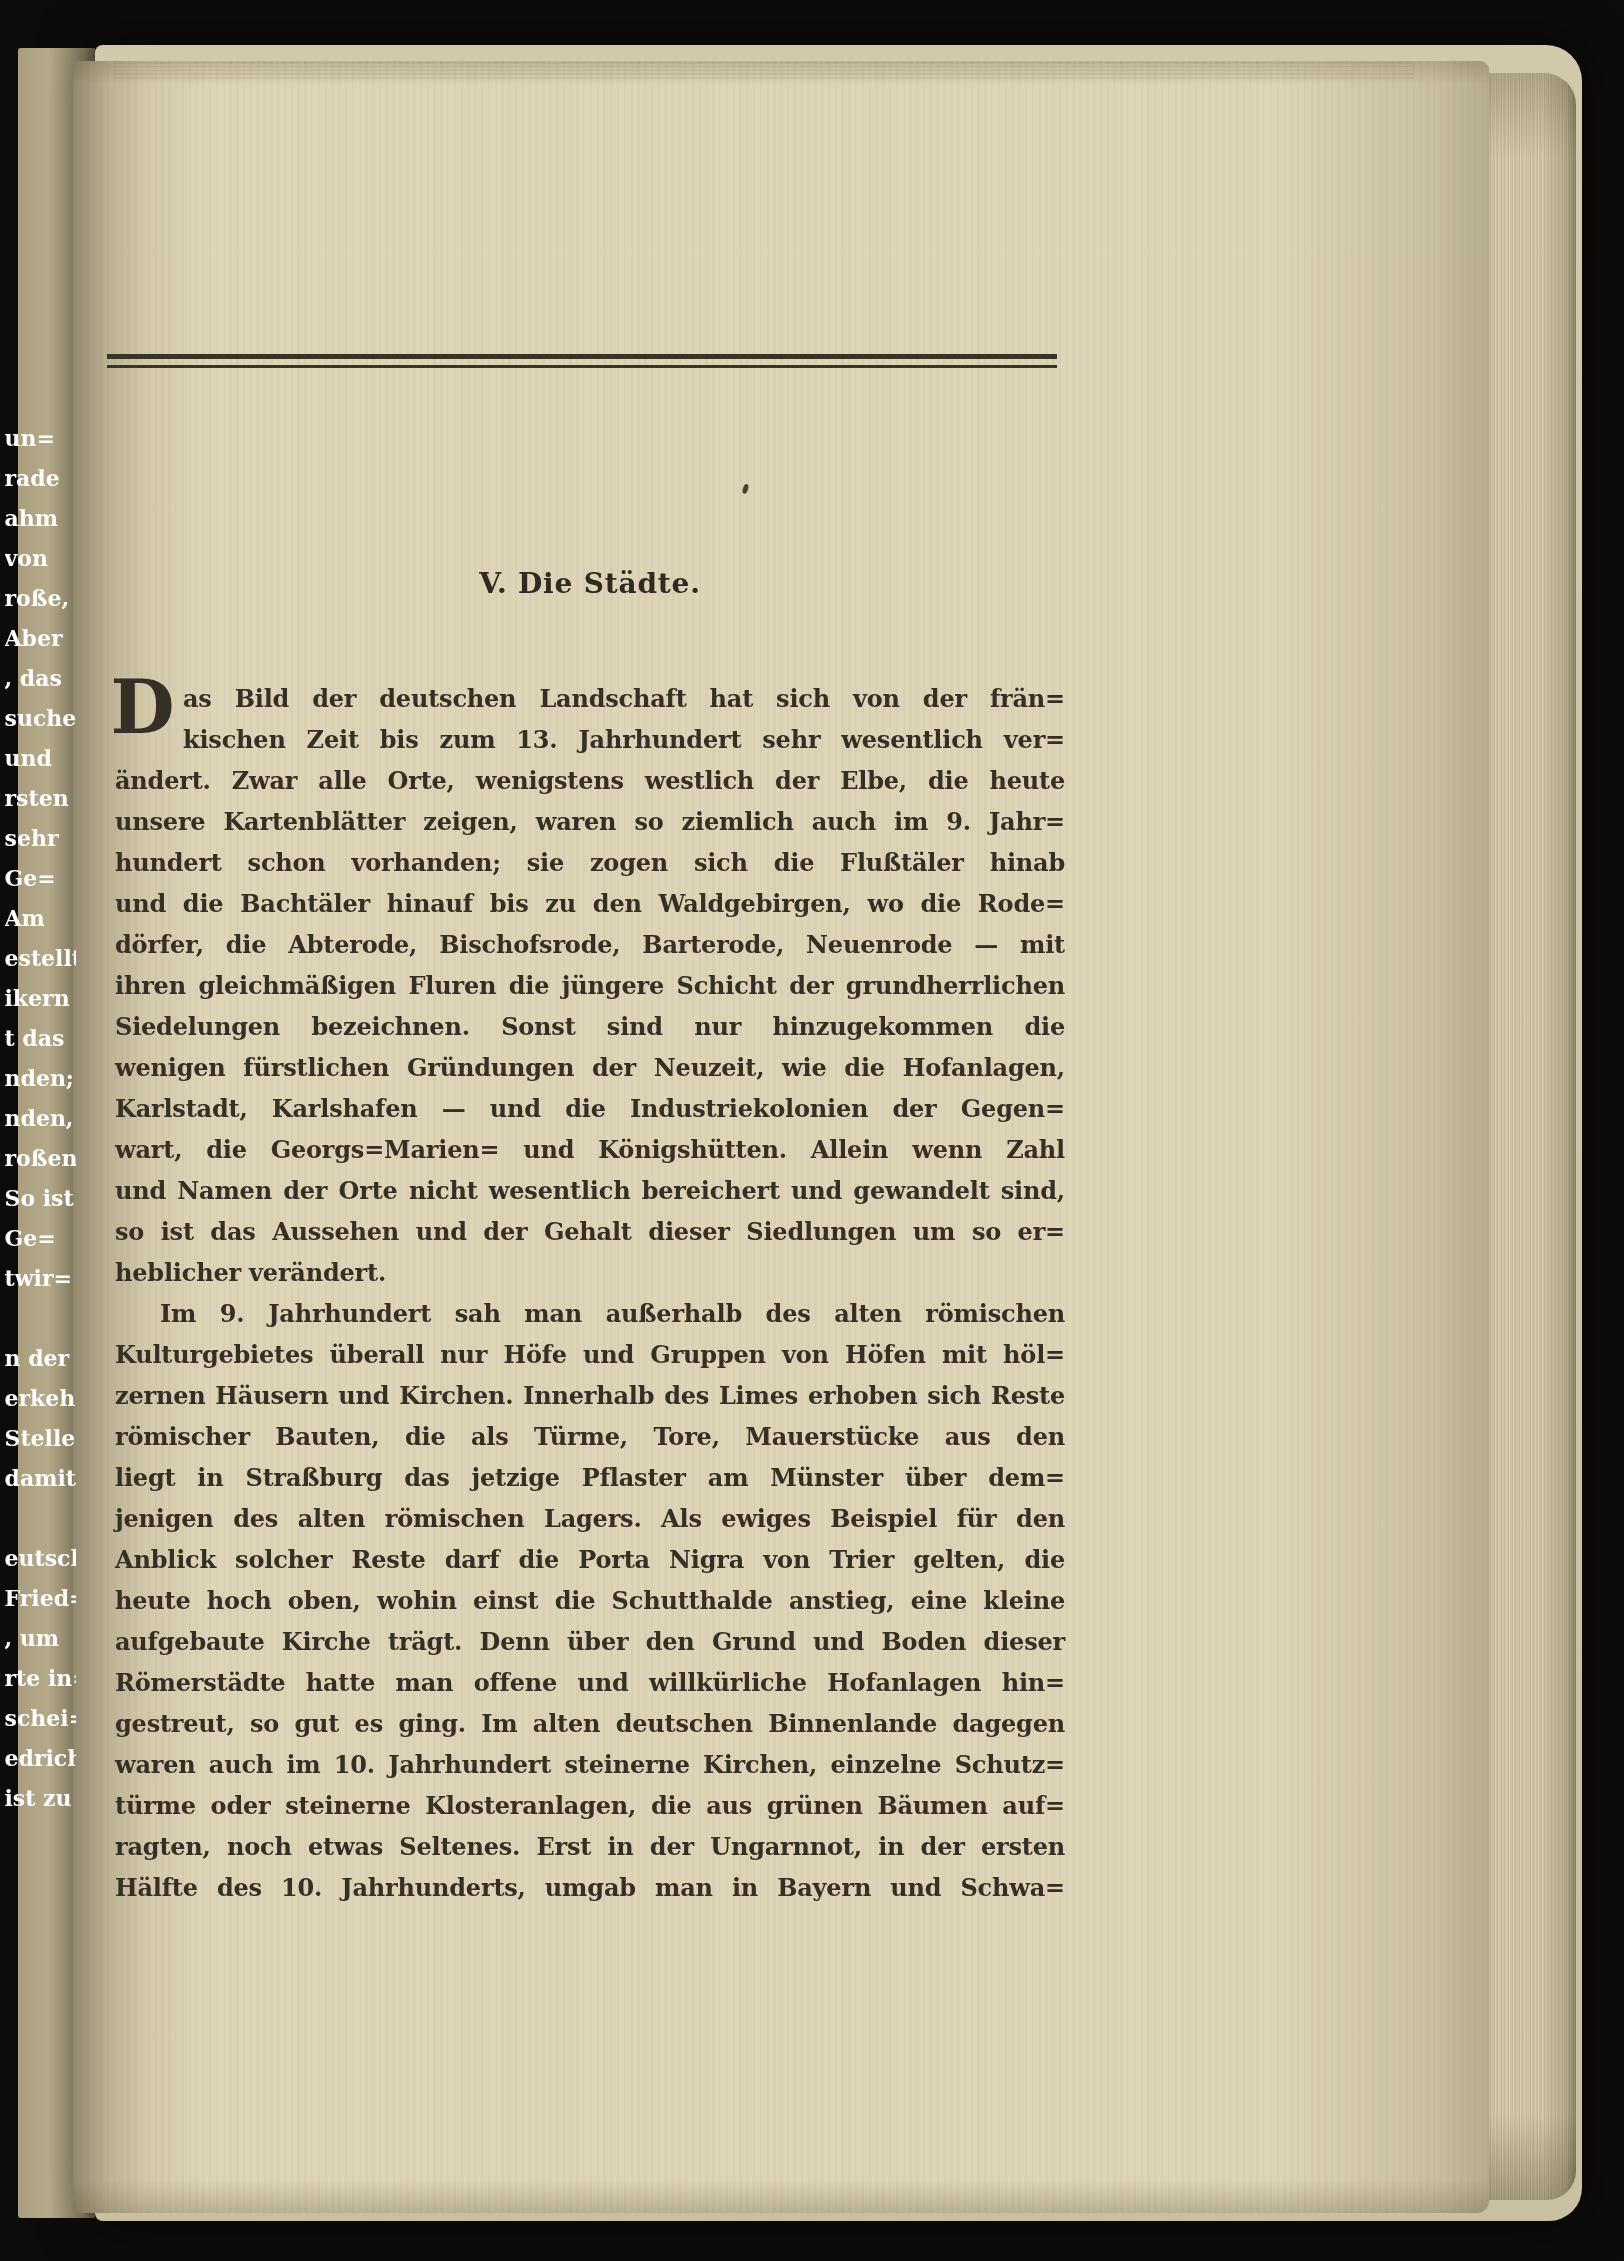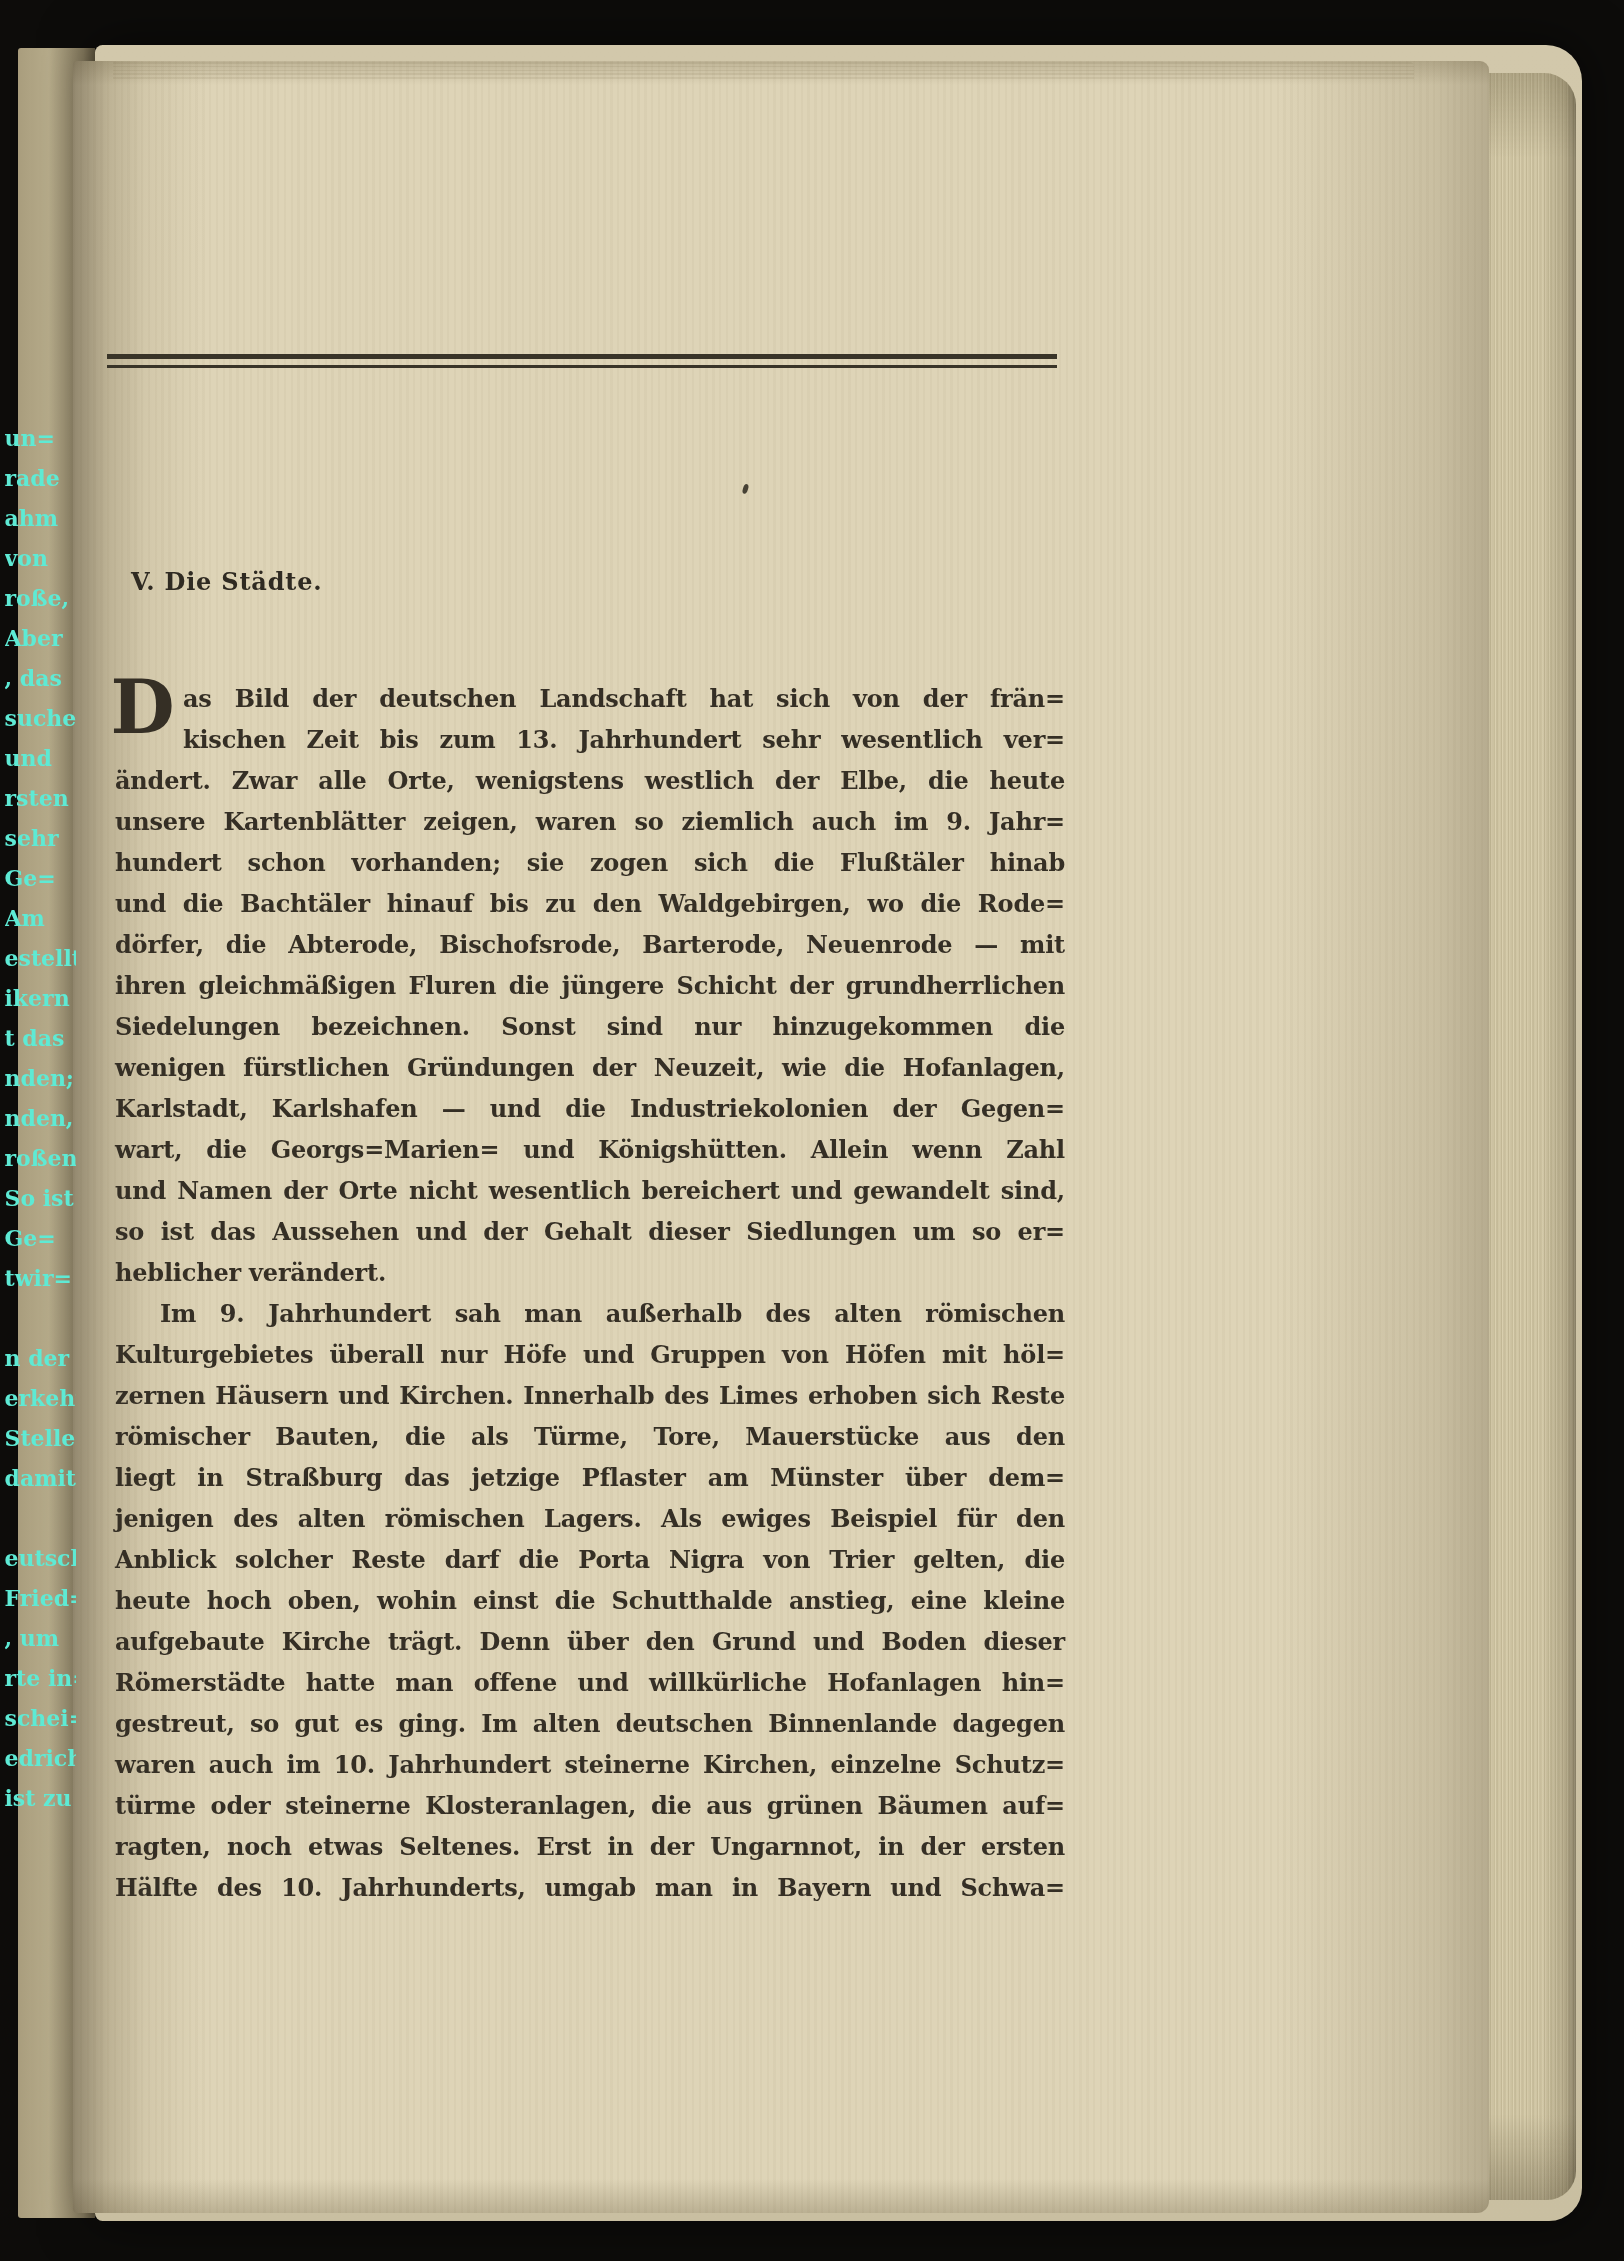--- a/index.html
+++ b/index.html
@@ -23,21 +23,21 @@
     width: 77px; height: 2170px;
     background: linear-gradient(90deg, #a99d7d 0%, #b7ac8b 40%, #857a5e 85%, #5f563f 100%);
     border-radius: 3px 0 0 3px;
   }
   .fragments {
     position: absolute;
     left: 4.5px; top: 418px;
     width: 71px;
     font-size: 22px;
     font-weight: bold;
-    color: #5eead4;
+    color: #ffffff;
     line-height: 40px;
     overflow: hidden;
   }
   .fragments .line {
     text-align: left;
     text-align-last: left;
     white-space: nowrap;
   }
 
   
@@ -103,23 +103,24 @@
     position: absolute;
     left: 743px; top: 484px;
     width: 5.3px; height: 9.8px;
     background: rgba(45,40,30,.85);
     border-radius: 50%;
     transform: rotate(18deg);
   }
 
   .heading {
     position: absolute;
-    left: 131px; top: 567px;
+    left: 115px; top: 567px;
     width: 950px;
-    font-size: 24px;
+    text-align: center;
+    font-size: 28px;
     font-weight: bold;
     color: #2f2a22;
     letter-spacing: 0.8px;
   }
 
   .body-text {
     position: absolute;
     left: 115px; top: 678px;
     width: 950px;
     font-size: 24px;

